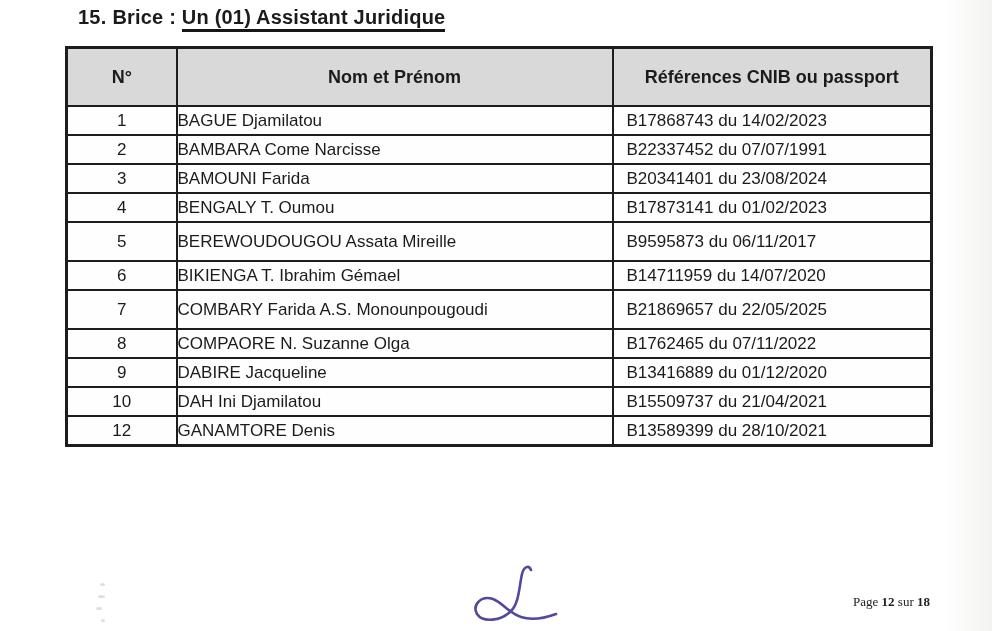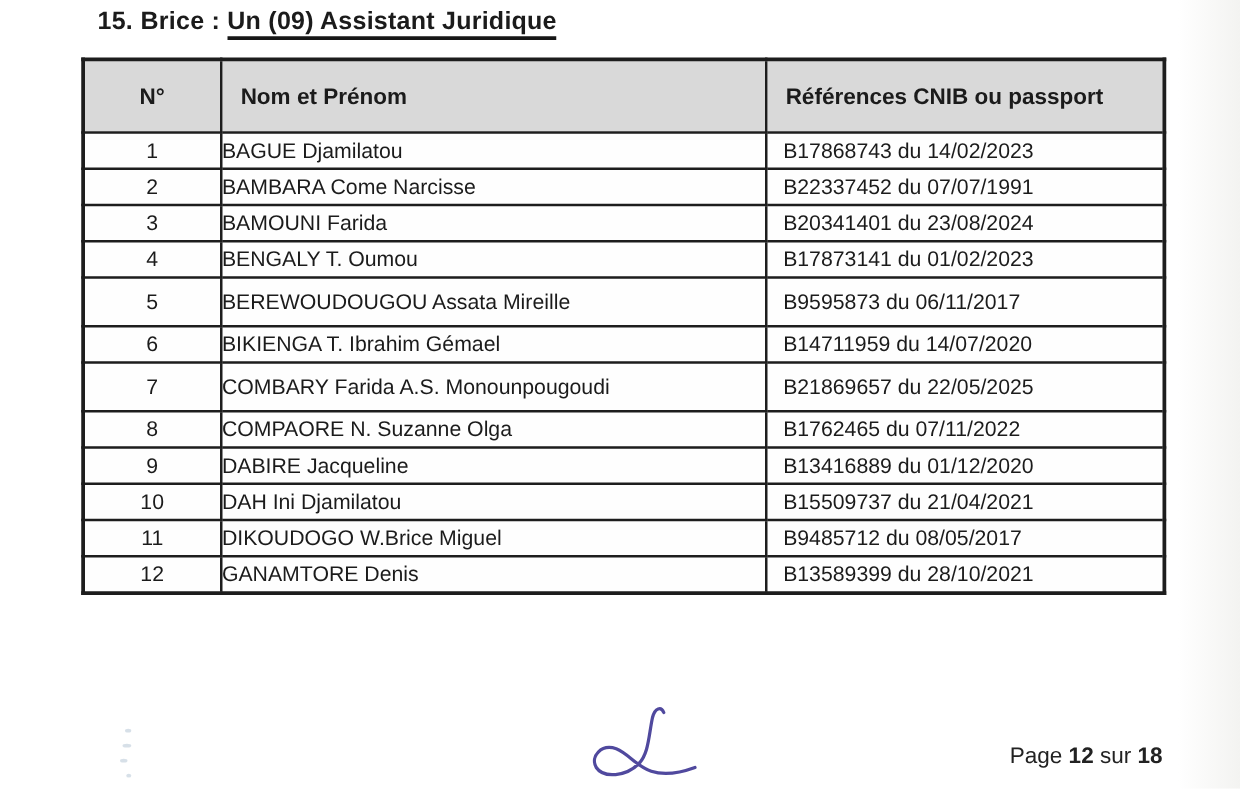--- a/index.html
+++ b/index.html
@@ -46,45 +46,45 @@
     border: 2px solid #1d1d1d;
     padding: 0;
     overflow: hidden;
     white-space: nowrap;
   }
   table.candidates th {
     height: 56px;
     background: #d9d9d9;
     font-size: 18px;
     font-weight: bold;
-    text-align: left;
-    padding-left: 15px;
+    text-align: center;
   }
   table.candidates th.c-num {
     text-align: center;
     padding-left: 0;
   }
   table.candidates td {
     height: 27px;
     font-size: 17px;
     background: #fefefe;
   }
   table.candidates td.c-num {
     text-align: center;
   }
   table.candidates td.c-name { padding-left: 0; }
   table.candidates td.c-ref  { padding-left: 13px; }
   tr.tall td { height: 37px; }
   .page-footer {
     position: absolute;
     top: 594px;
     right: 62px;
-    font-size: 18px;
+    font-size: 13px;
     color: #222;
     white-space: nowrap;
+    font-family: Liberation Serif, serif;
   }
   .page-footer .pf-bold { font-weight: bold; }
   .signature-wrap {
     position: absolute;
     left: 443px;
     top: 563px;
     width: 120px;
     height: 66px;
   }
   .ink-smudge {
@@ -105,21 +105,21 @@
   .ink-smudge .d3 { left: 2px; top: 24px; width: 6px; height: 3px; }
   .ink-smudge .d4 { left: 7px; top: 36px; width: 4px; height: 3px; }
 </style>
 </head>
 <body>
 
 <div class="page">
 
   <div class="doc-title">
     <span class="t-num">15.</span><span class="t-label">Brice :</span>
-    <span class="t-underlined">Un (09) Assistant Juridique</span>
+    <span class="t-underlined">Un (01) Assistant Juridique</span>
   </div>
 
   <table class="candidates">
     <colgroup>
       <col style="width:110px">
       <col style="width:436px">
       <col style="width:319px">
     </colgroup>
     <thead>
       <tr>
@@ -173,25 +173,20 @@
         <td class="c-num">9</td>
         <td class="c-name">DABIRE Jacqueline</td>
         <td class="c-ref">B13416889 du 01/12/2020</td>
       </tr>
       <tr>
         <td class="c-num">10</td>
         <td class="c-name">DAH Ini Djamilatou</td>
         <td class="c-ref">B15509737 du 21/04/2021</td>
       </tr>
       <tr>
-        <td class="c-num">11</td>
-        <td class="c-name">DIKOUDOGO W.Brice Miguel</td>
-        <td class="c-ref">B9485712 du 08/05/2017</td>
-      </tr>
-      <tr>
         <td class="c-num">12</td>
         <td class="c-name">GANAMTORE Denis</td>
         <td class="c-ref">B13589399 du 28/10/2021</td>
       </tr>
     </tbody>
   </table>
 
   <div class="ink-smudge">
     <span class="dot d1"></span>
     <span class="dot d2"></span>

